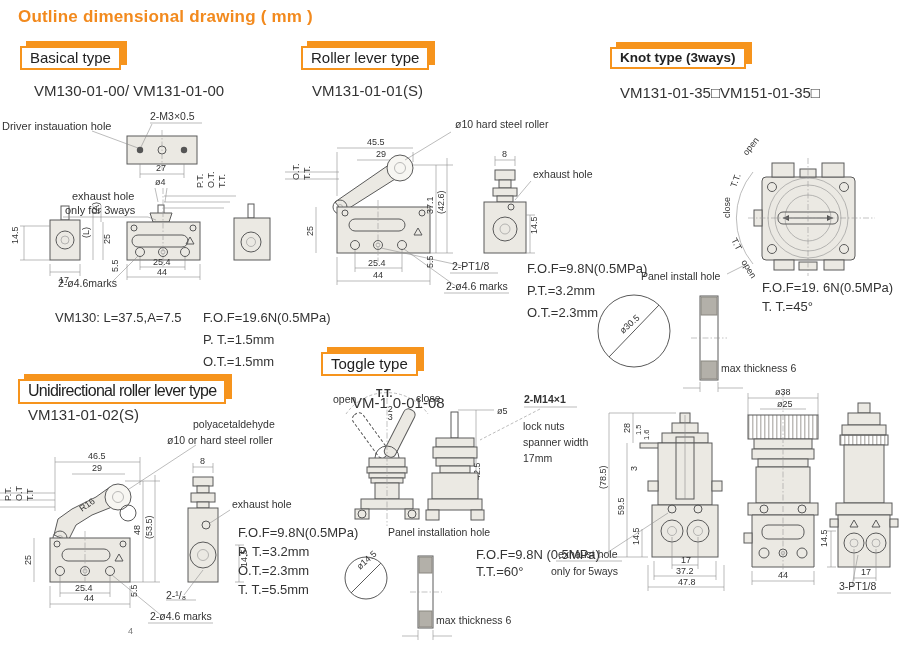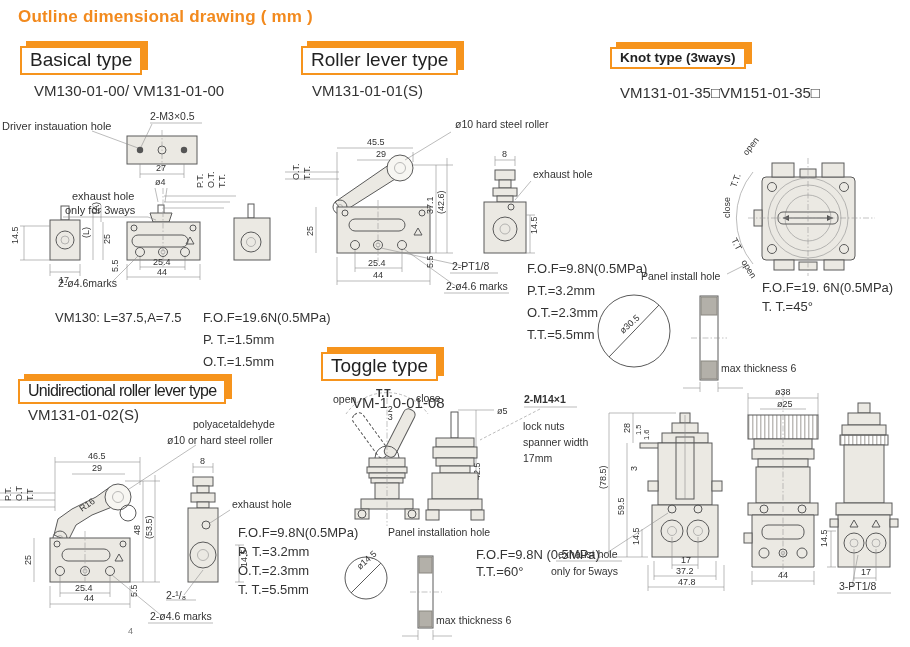--- a/index.html
+++ b/index.html
@@ -1,20 +1,20 @@
 <!DOCTYPE html>
 <html><head>
 <meta charset="utf-8">
 <style>
   html,body{margin:0;padding:0;background:#fff;}
   .page{position:relative;width:910px;height:647px;background:#ffffff;overflow:hidden;
         font-family:"Liberation Sans",sans-serif;color:#333;}
   .title{position:absolute;left:18px;top:7px;font-size:17px;font-weight:bold;color:#f28a1e;letter-spacing:.2px;text-align:center;}
   .hdr{position:absolute;background:#fff;border:2px solid #f6941d;box-shadow:6px -5px 0 0 #f6941d;
-       padding:1px 8px 2px;font-size:19px;color:#222;white-space:nowrap;}
+       padding:1px 8px 2px;font-size:15px;color:#222;white-space:nowrap;}
   .hdr.small{font-size:13.5px;font-weight:bold;}
   .hdr.cond{font-size:16px;letter-spacing:-0.7px;}
   .model{position:absolute;font-size:15px;color:#333;white-space:nowrap;}
   .txtblock{position:absolute;font-size:13px;color:#333;white-space:nowrap;}
   .txtblock div{height:22px;line-height:22px;}
   .txtblock.lh19 div{height:19px;line-height:19px;}
   .txtblock.lh17 div{height:17px;line-height:17px;}
   .pageno{position:absolute;font-size:9px;color:#777;}
   svg{position:absolute;overflow:visible;}
   svg text{font-family:"Liberation Sans",sans-serif;font-size:9px;fill:#333;}
@@ -242,21 +242,20 @@
     </g>
     <text class="lbl" x="356" y="184">Panel install hole</text>
     <text transform="rotate(-42 338 238)" x="338" y="238">ø30.5</text>
     <text class="lbl" x="436" y="276">max thickness 6</text>
   </svg>
 
   <div class="txtblock" style="left:527px;top:258px;">
     <div>F.O.F=9.8N(0.5MPa)</div>
     <div>P.T.=3.2mm</div>
     <div>O.T.=2.3mm</div>
-    <div>T.T.=5.5mm</div>
   </div>
 
   <svg style="left:715px;top:112px;" width="195" height="168" viewBox="0 0 195 168">
     <g>
       <rect class="fl" x="47" y="65" width="93" height="83" rx="4"></rect>
       <rect class="fl" x="57" y="51" width="22" height="14"></rect>
         <rect class="fl" x="107" y="51" width="22" height="14"></rect>
       <rect class="fl" x="85" y="57" width="16" height="8"></rect>
       <rect class="fl" x="59" y="148" width="20" height="10"></rect>
         <rect class="fl" x="109" y="148" width="20" height="10"></rect>

